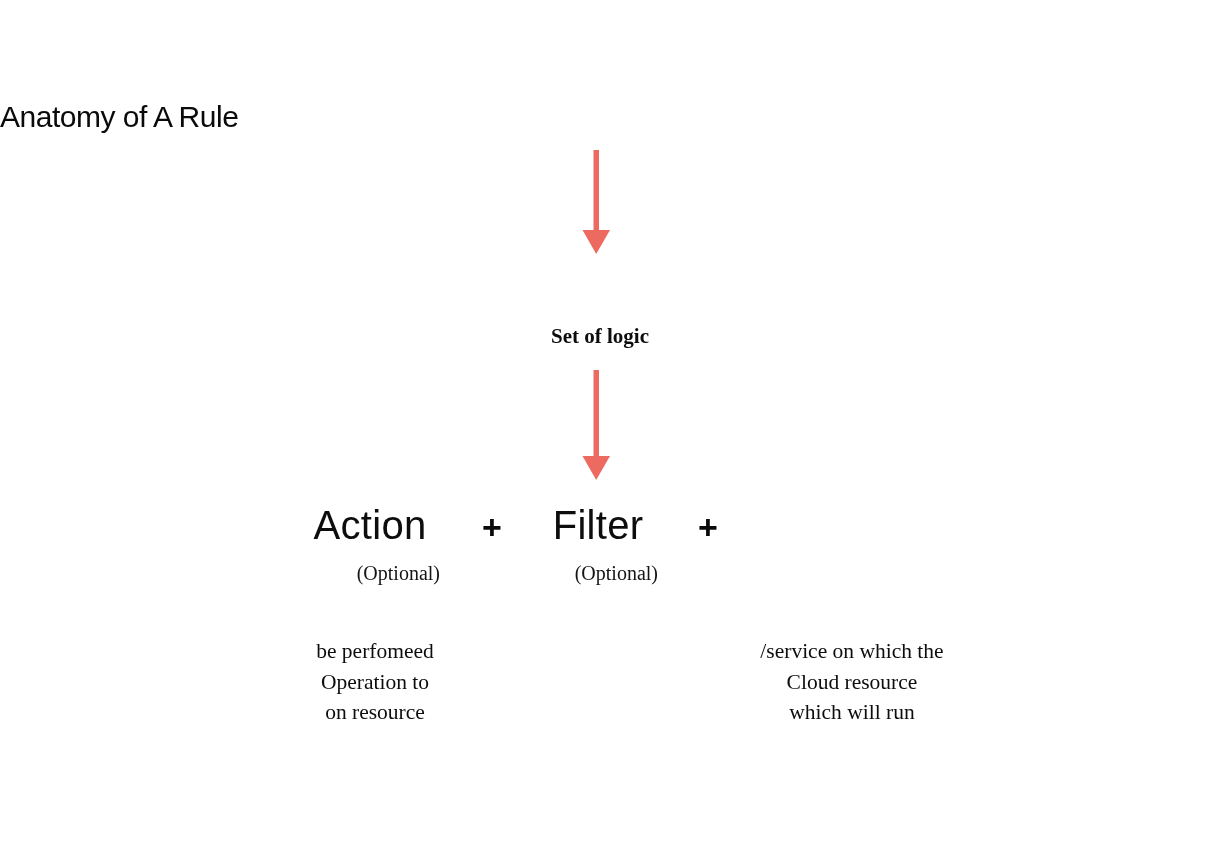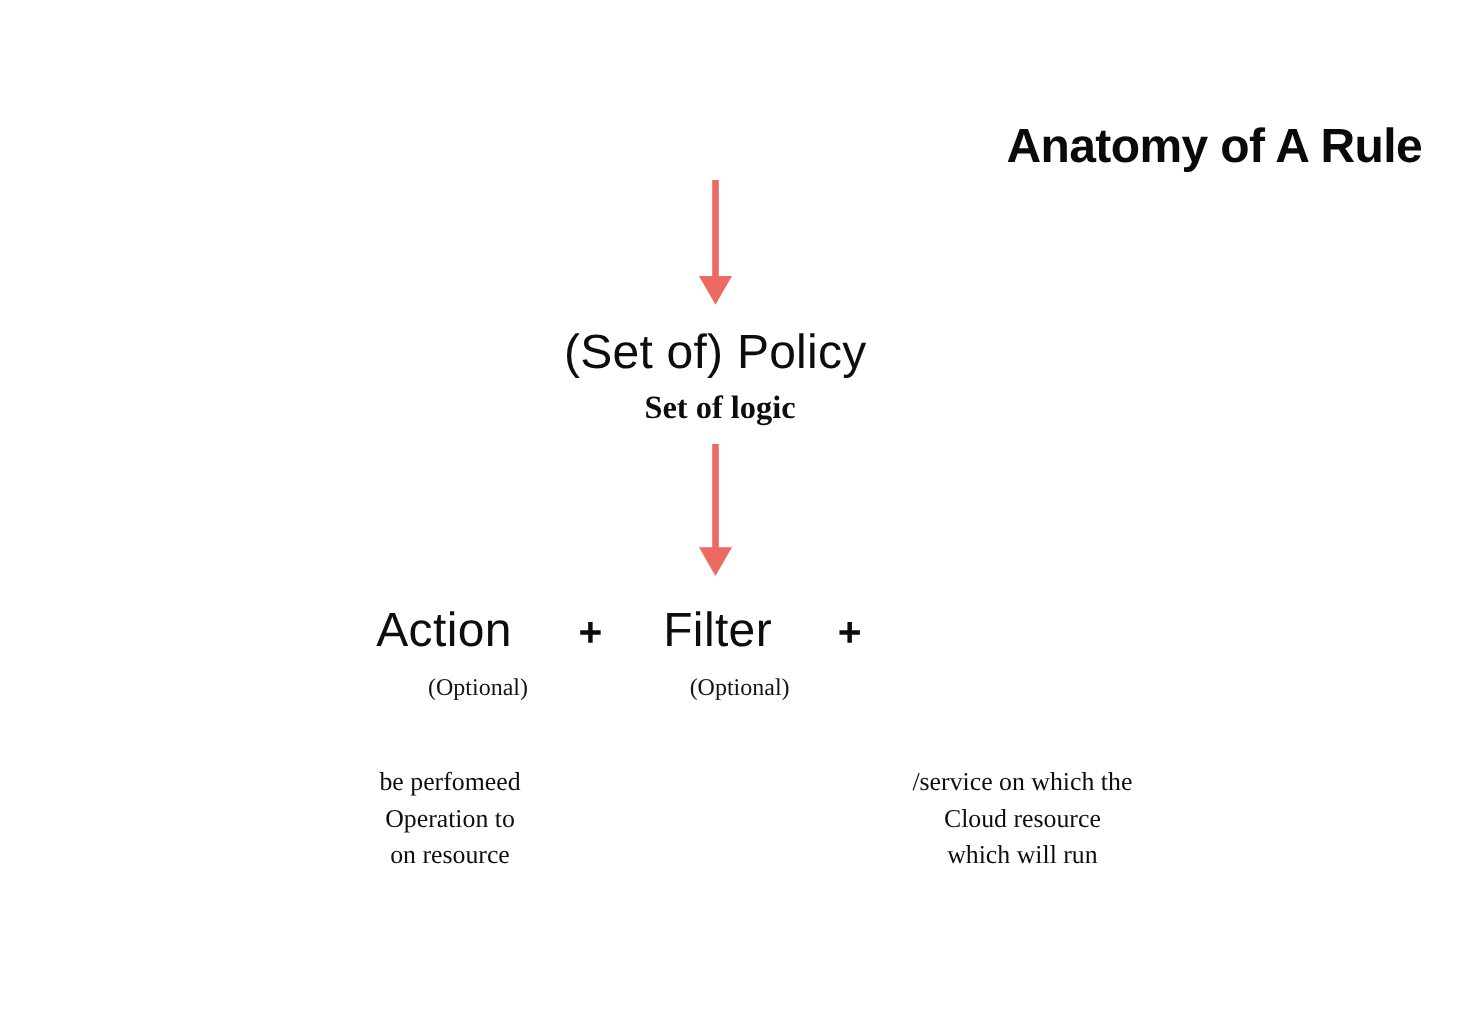--- a/index.html
+++ b/index.html
@@ -17,24 +17,24 @@
     font-family: "Liberation Sans", sans-serif;
     color: #111111;
   }
 
   
   .title {
     position: absolute;
     top: 100px;
     left: 0;
     width: 1185px;
-    text-align: right;
+    text-align: left;
     font-family: "Liberation Sans", sans-serif;
-    font-weight: bold;
-    font-size: 40px;
+    font-weight: normal;
+    font-size: 30px;
     letter-spacing: -0.5px;
     color: #0a0a0a;
     white-space: nowrap;
   }
 
   
   .arrow {
     position: absolute;
     display: block;
   }
@@ -55,21 +55,21 @@
   }
 
   .policy-sub {
     position: absolute;
     top: 324px;
     left: 0;
     width: 1200px;
     text-align: center;
     font-family: "Liberation Serif", serif;
     font-weight: bold;
-    font-size: 27px;
+    font-size: 21px;
     color: #0d0d0d;
     white-space: nowrap;
   }
 
   
   .components-row {
     position: absolute;
     top: 503px;
     left: 300px;
     width: 625px;
@@ -144,21 +144,20 @@
 
 <div id="canvas">
 
   <div class="title">Anatomy of A Rule</div>
 
   <svg class="arrow" style="left:575px; top:150px;" width="42" height="108" viewBox="0 0 42 108">
     <rect x="18.5" y="0" width="5.5" height="84" fill="#ec6a60"></rect>
     <polygon points="21.2,104 7.5,80 35,80" fill="#ec6a60"></polygon>
   </svg>
 
-  <div class="policy-label">(Set of) Policy</div>
   <div class="policy-sub">Set of logic</div>
 
   <svg class="arrow" style="left:578px; top:370px;" width="42" height="114" viewBox="0 0 42 114">
     <rect x="15.5" y="0" width="5.5" height="88" fill="#ec6a60"></rect>
     <polygon points="18.2,110 4.5,86 32,86" fill="#ec6a60"></polygon>
   </svg>
 
   <div class="components-row">
     <div class="comp-term action">Action</div>
 

